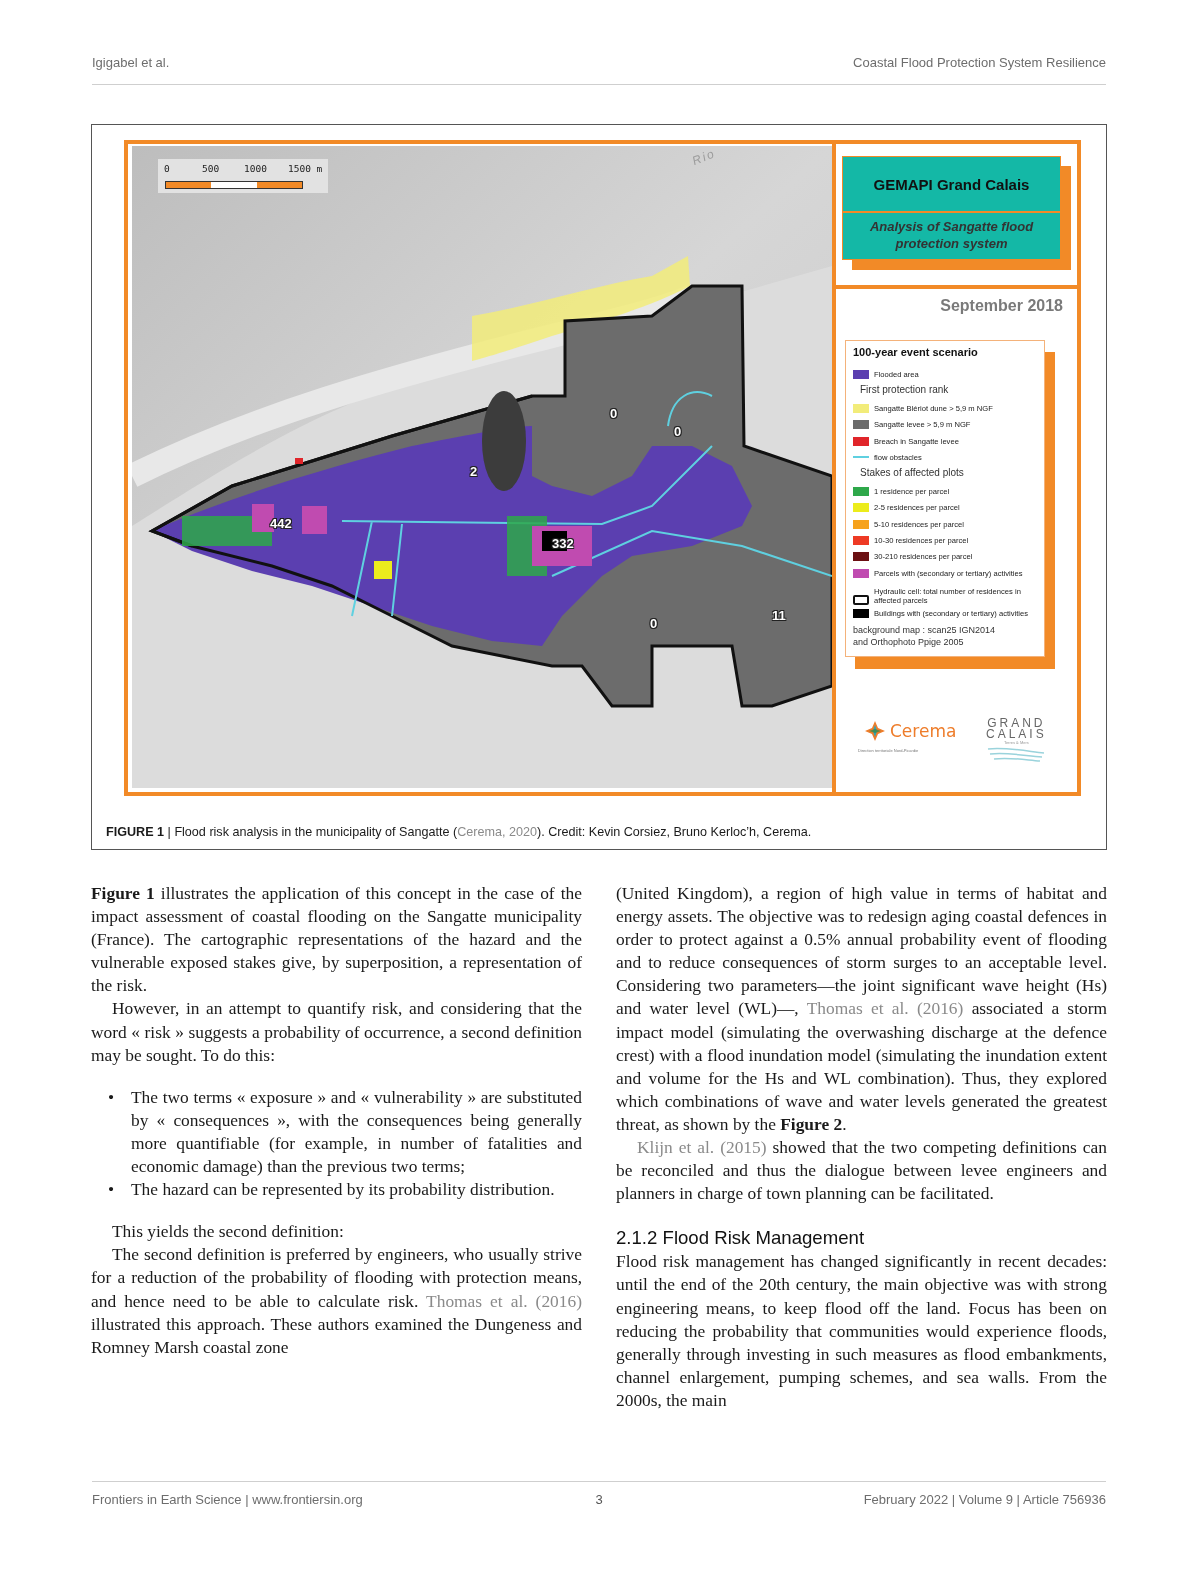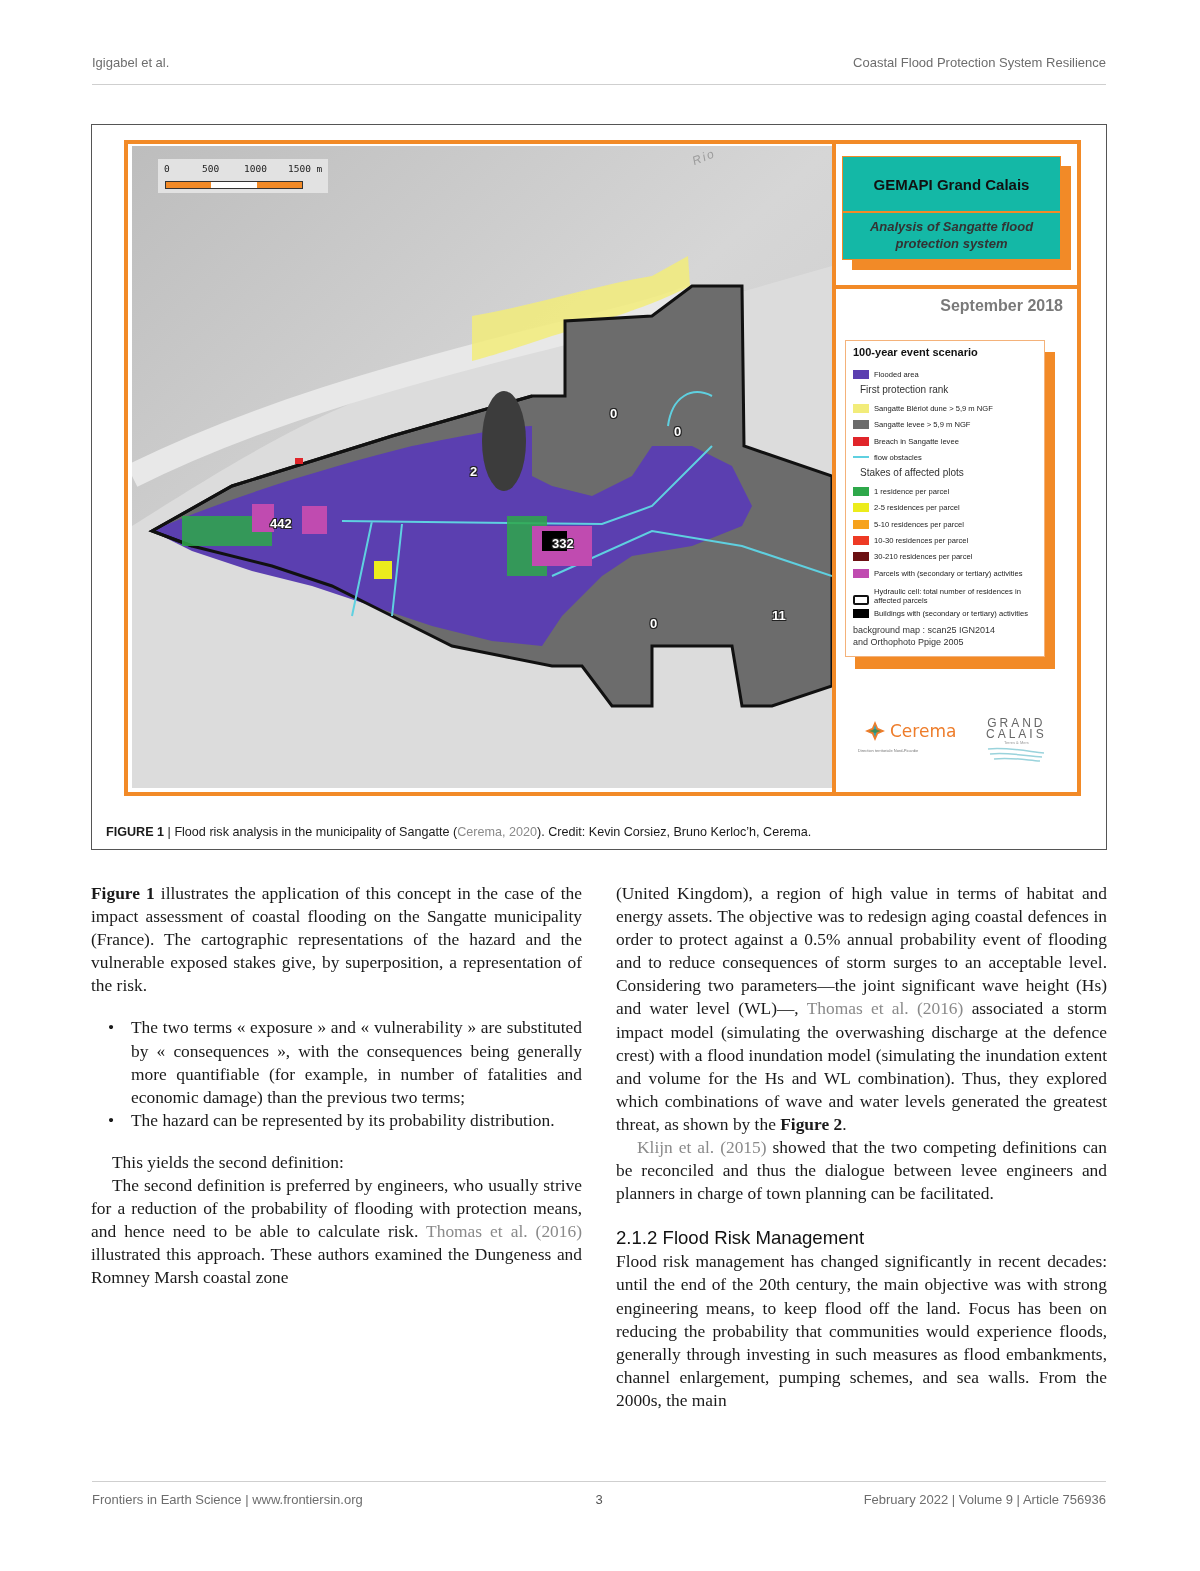--- a/index.html
+++ b/index.html
@@ -237,20 +237,21 @@
     </div>
   </div>
 </div>
 
 <div class="caption">
   <b>FIGURE 1</b><span> | </span><span>Flood risk analysis in the municipality of Sangatte (</span><span class="ref">Cerema, 2020</span><span>). Credit: Kevin Corsiez, Bruno Kerloc’h, Cerema.</span>
 </div>
 
 <div class="col left">
   <p><b>Figure 1</b><span> illustrates the application of this concept in the case of the impact assessment of coastal flooding on the Sangatte municipality (France). The cartographic representations of the hazard and the vulnerable exposed stakes give, by superposition, a representation of the risk.</span></p>
+  <p class="ind">However, in an attempt to quantify risk, and considering that the word « risk » suggests a probability of occurrence, a second definition may be sought. To do this:</p>
   <ul>
     <li><span class="bul">•</span><span>The two terms « exposure » and « vulnerability » are substituted by « consequences », with the consequences being generally more quantifiable (for example, in number of fatalities and economic damage) than the previous two terms;</span></li>
     <li><span class="bul">•</span><span>The hazard can be represented by its probability distribution.</span></li>
   </ul>
   <p class="ind">This yields the second definition:</p>
   <p class="ind"><span>The second definition is preferred by engineers, who usually strive for a reduction of the probability of flooding with protection means, and hence need to be able to calculate risk.</span> <span class="ref">Thomas et al. (2016)</span><span> illustrated this approach. These authors examined the Dungeness and Romney Marsh coastal zone</span></p>
 </div>
 
 <div class="col right">
   <p><span>(United Kingdom), a region of high value in terms of habitat and energy assets. The objective was to redesign aging coastal defences in order to protect against a 0.5% annual probability event of flooding and to reduce consequences of storm surges to an acceptable level. Considering two parameters—the joint significant wave height (Hs) and water level (WL)—, </span><span class="ref">Thomas et al. (2016)</span><span> associated a storm impact model (simulating the overwashing discharge at the defence crest) with a flood inundation model (simulating the inundation extent and volume for the Hs and WL combination). Thus, they explored which combinations of wave and water levels generated the greatest threat, as shown by the </span><b>Figure 2</b><span>.</span></p>

